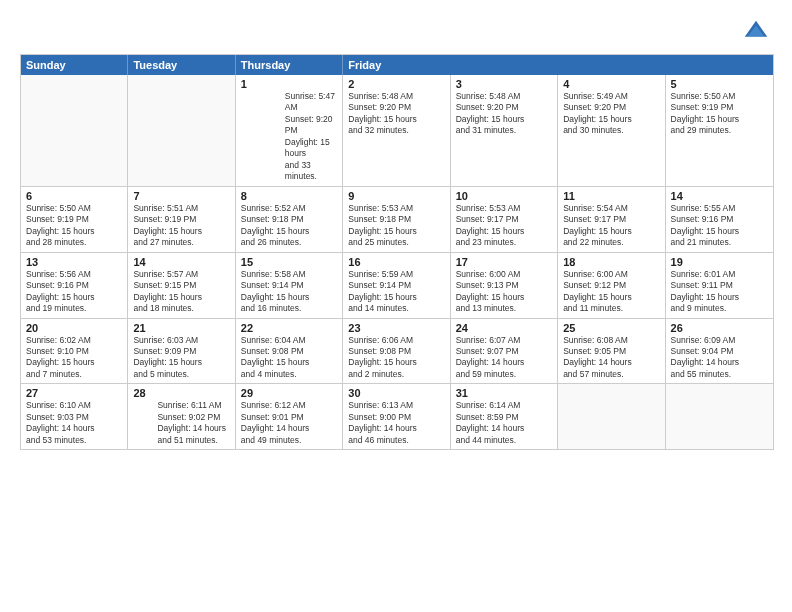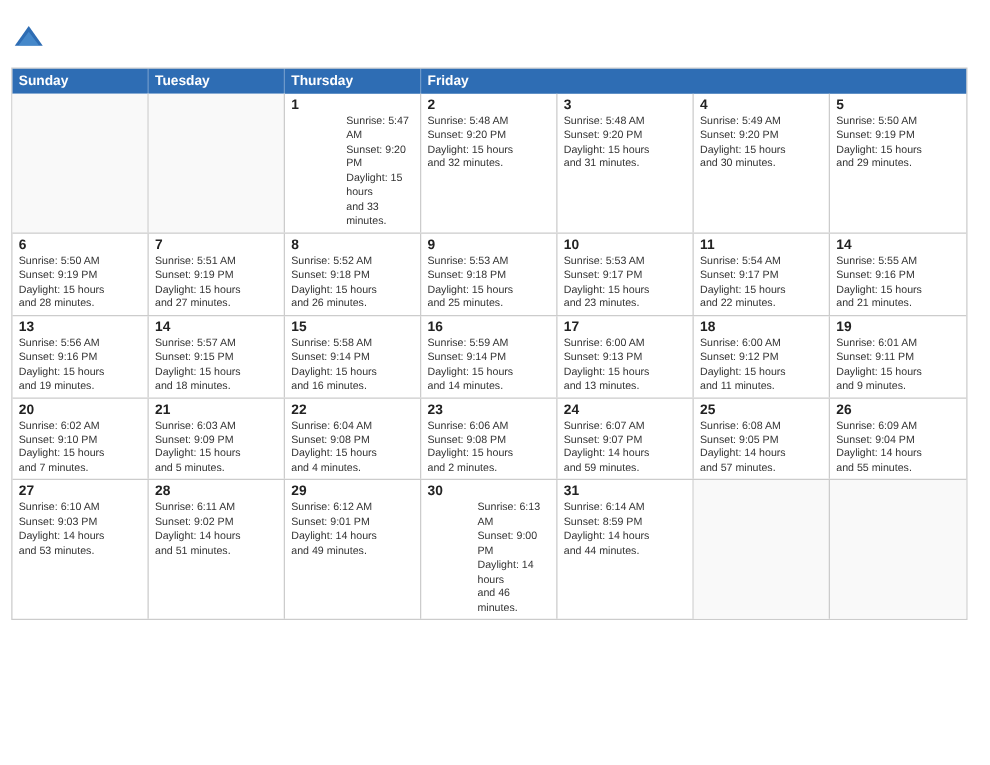--- a/index.html
+++ b/index.html
@@ -6,23 +6,24 @@
     body {
       width: 792px;
       height: 612px;
       font-family: Arial, sans-serif;
       background: #fff;
       overflow: hidden;
     }
     .page {
       width: 792px;
       height: 436px;
-      padding: 18px 18px 10px 9px;
+      padding: 18px 18px 10px 20px;
       display: flex;
       flex-direction: column;
+      align-items: flex-end;
     }
     .header {
       display: flex;
       justify-content: space-between;
       align-items: flex-start;
       margin-bottom: 8px;
     }
     .logo {
       display: flex;
       align-items: center;
@@ -335,35 +336,35 @@
         <div class="cal-row">
           <div class="cal-cell">
             <span class="day-num">27</span>
             <div class="cell-info" style="white-space: pre-line;">Sunrise: 6:10 AM
 Sunset: 9:03 PM
 Daylight: 14 hours
 and 53 minutes.</div>
           </div>
           <div class="cal-cell">
             <span class="day-num">28</span>
-            <div class="cell-info" style="white-space: pre-line;">Sunrise: 6:11 AM
+            <div class="cell-info" style="white-space: pre-line; margin-left: 24px;">Sunrise: 6:11 AM
 Sunset: 9:02 PM
 Daylight: 14 hours
 and 51 minutes.</div>
           </div>
           <div class="cal-cell">
             <span class="day-num">29</span>
             <div class="cell-info" style="white-space: pre-line;">Sunrise: 6:12 AM
 Sunset: 9:01 PM
 Daylight: 14 hours
 and 49 minutes.</div>
           </div>
           <div class="cal-cell">
             <span class="day-num">30</span>
-            <div class="cell-info" style="white-space: pre-line; margin-left: 40px;">Sunrise: 6:13 AM
+            <div class="cell-info" style="white-space: pre-line;">Sunrise: 6:13 AM
 Sunset: 9:00 PM
 Daylight: 14 hours
 and 46 minutes.</div>
           </div>
           <div class="cal-cell">
             <span class="day-num">31</span>
             <div class="cell-info" style="white-space: pre-line;">Sunrise: 6:14 AM
 Sunset: 8:59 PM
 Daylight: 14 hours
 and 44 minutes.</div>

